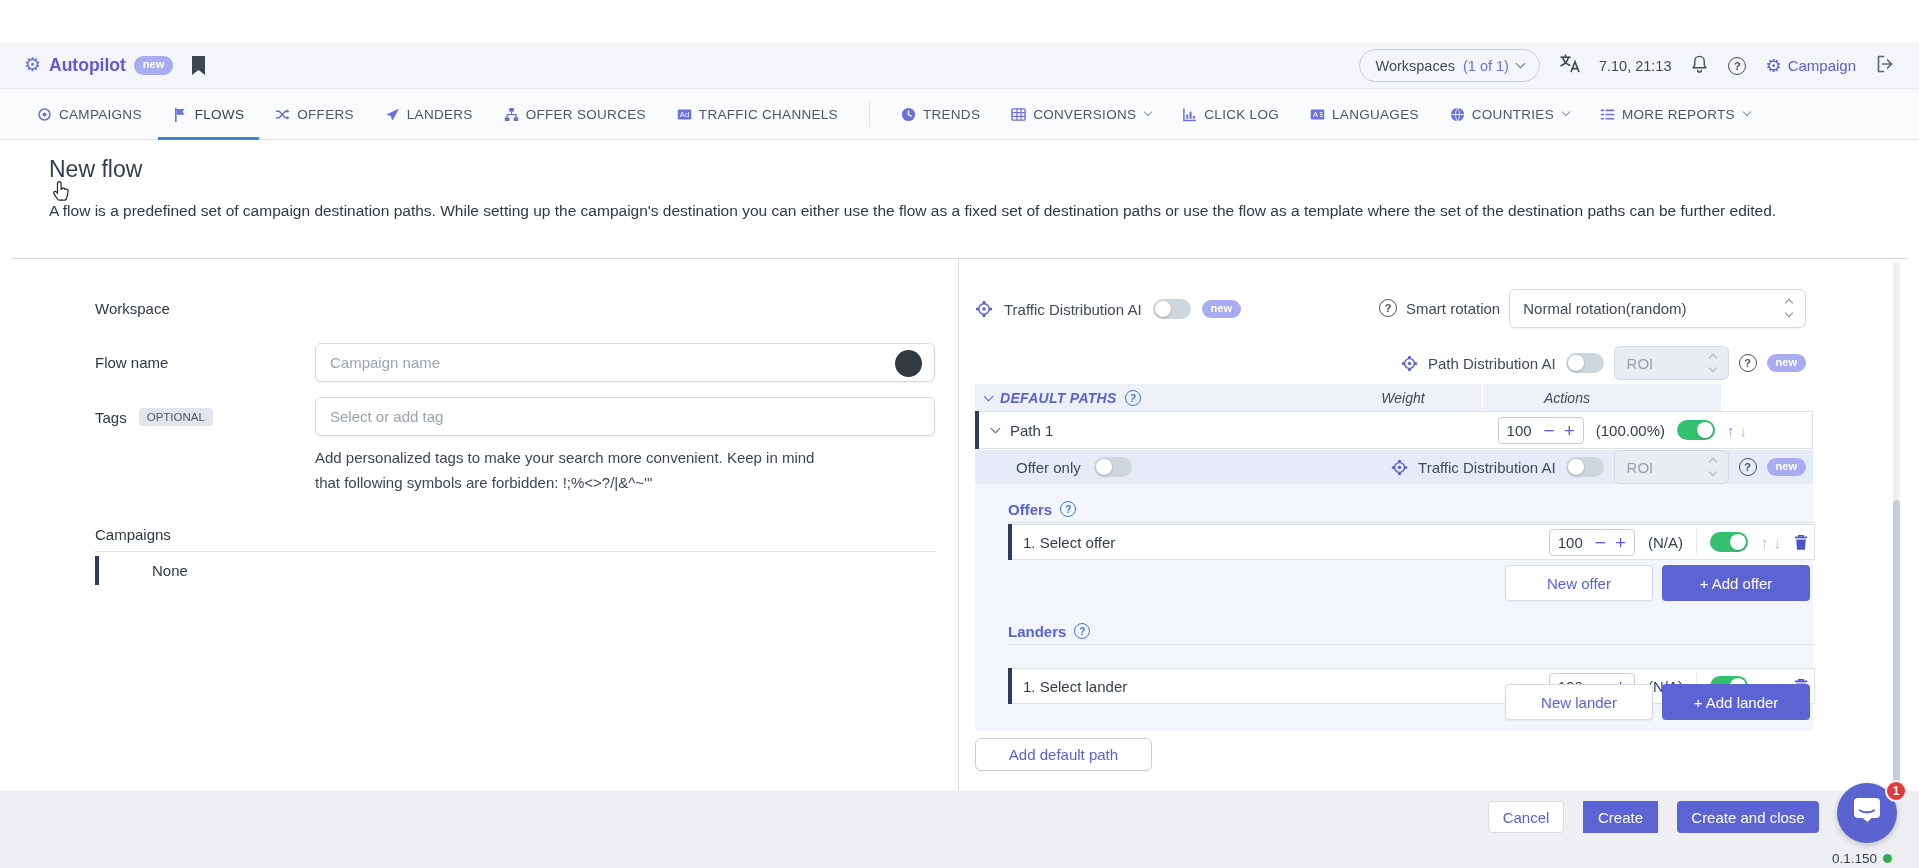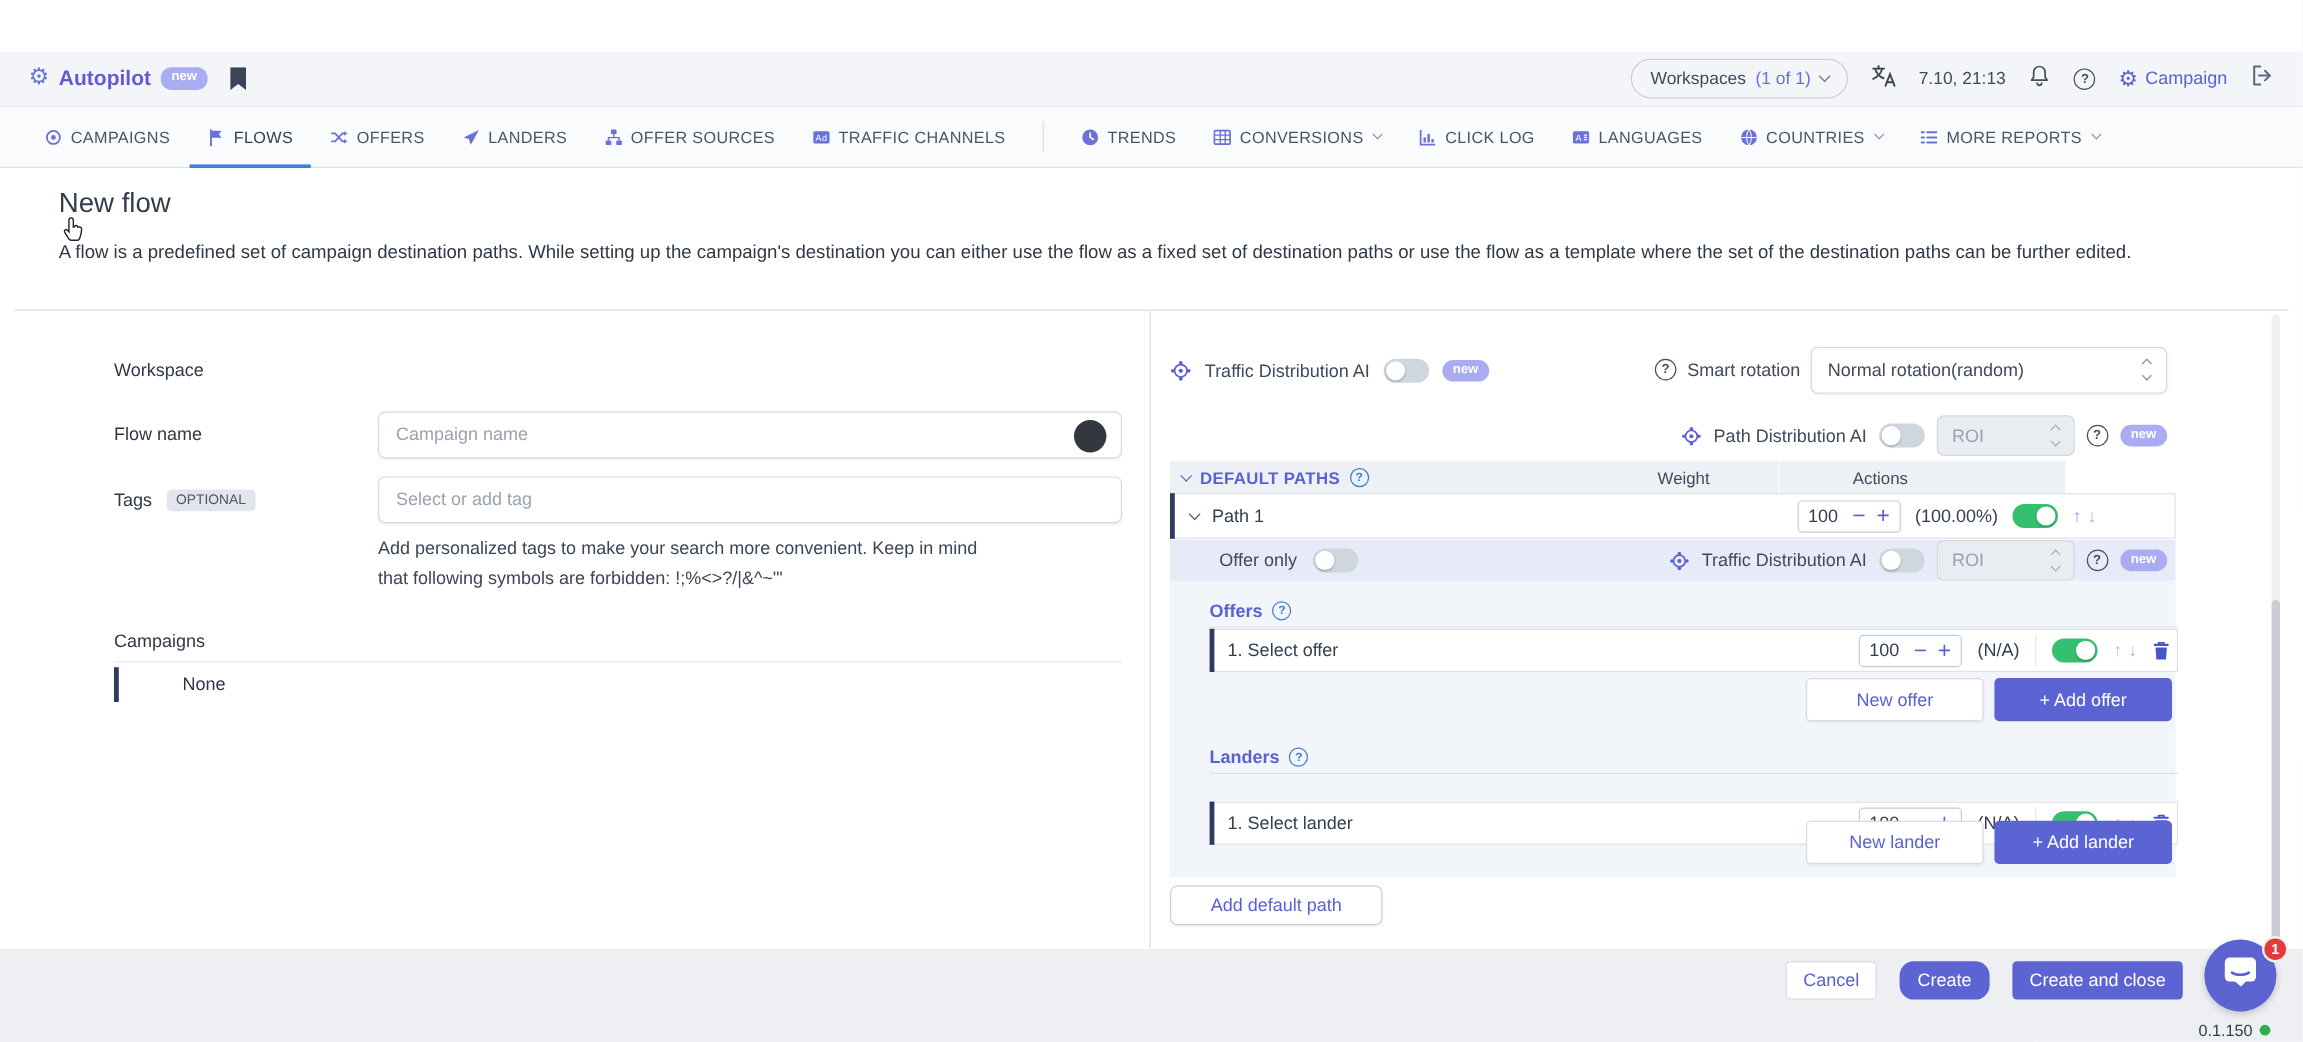--- a/index.html
+++ b/index.html
@@ -88,21 +88,21 @@
   .rp-row1-right { position:absolute; left:1379px; top:148px; height:40px; display:flex; align-items:center; gap:9px; }
   .sr-select { width:297px; height:39px; background:#fff; border:1px solid #d5dae1; border-radius:6px;
                box-shadow:0 1px 2px rgba(25,39,60,.07); display:flex; align-items:center; padding:0 13px; cursor:pointer; }
   .rp-row2 { position:absolute; left:975px; top:206px; width:831px; height:34px; display:flex; align-items:center;
              justify-content:flex-end; gap:10px; }
   .roi-select { width:115px; height:34px; background:#e9edf2; border:1px solid #d3d9e0; border-radius:6px;
                 display:flex; align-items:center; padding:0 12px; color:#99a2b2; font-size:15px; }
   .roi-select .updown i { border-color:#a4adbb; }
   .qmark.blue { color:#3e7bd0; border-color:#3e7bd0; }
 
-  .paths-header { position:absolute; left:975px; top:244px; width:746px; height:28px; background:#edf0f5; }
+  .paths-header { position:absolute; left:975px; top:244px; width:746px; height:28px; background:#edf0f5;font-style:italic; }
   .ph-left { position:absolute; left:10px; top:0; height:28px; display:flex; align-items:center; gap:8px; }
   .ph-title { color:#5a62d2; font-size:14px; font-weight:bold; letter-spacing:.3px; }
   .ph-chev { width:7px; height:7px; border-right:1.8px solid #5a62d2; border-bottom:1.8px solid #5a62d2; transform:rotate(45deg); position:relative; top:-2px; }
   .ph-weight { position:absolute; left:353px; width:150px; top:0; height:28px; display:flex; align-items:center; justify-content:center;
                color:#3f4a5a; font-size:14px; }
   .ph-sep { position:absolute; left:507px; top:0; width:1px; height:28px; background:#fff; }
   .ph-actions { position:absolute; left:507px; width:170px; top:0; height:28px; display:flex; align-items:center; justify-content:center;
                 color:#3f4a5a; font-size:14px; }
 
   .itemrow { position:absolute; background:#fff; border:1px solid #dde2e8; display:flex; align-items:center; }
@@ -142,21 +142,21 @@
   .add-default { position:absolute; left:975px; top:598px; width:177px; height:33px; background:#fff; border:1px solid #c9cfd9;
                  border-radius:6px; color:#5a62d2; font-size:15px; cursor:pointer; font-family:inherit;
                  box-shadow:0 1px 2px rgba(25,39,60,.06); }
   .rp-scroll-track { position:absolute; left:1893px; top:122px; width:7px; height:527px; background:#eef0f2; border-radius:4px; }
   .rp-scroll-thumb { position:absolute; left:1893px; top:360px; width:7px; height:288px; background:#c9ced6; border-radius:4px; }
 
   
   .footer { position:absolute; left:0; top:791px; width:1919px; height:77px; background:#edeff3; }
   .btn-cancel { position:absolute; left:1488px; top:10px; width:76px; height:32px; background:#fff; border:1px solid #d7dbe3;
                 border-radius:4px; color:#5a62d2; font-size:15px; cursor:pointer; font-family:inherit; }
-  .btn-create { position:absolute; left:1583px; top:10px; width:75px; height:32px; background:#5c64d4; border:none; border-radius:12px;
+  .btn-create { position:absolute; left:1583px; top:10px; width:75px; height:32px; background:#5c64d4; border:none; border-radius:0;
                 color:#fff; font-size:15px; cursor:pointer; font-family:inherit; }
   .btn-create-close { position:absolute; left:1677px; top:10px; width:142px; height:32px; background:#5c64d4; border:none;
                       border-radius:4px; color:#fff; font-size:15px; cursor:pointer; font-family:inherit; }
   .chat-bubble { position:absolute; left:1837px; top:783px; width:60px; height:60px; border-radius:50%; background:#5a63d0;
                  display:flex; align-items:center; justify-content:center; cursor:pointer; box-shadow:0 2px 6px rgba(0,0,0,.2); }
   .chat-badge { position:absolute; left:1885px; top:780px; width:22px; height:22px; border-radius:50%; background:#e23b3b;
                 border:2px solid #edeff3; color:#fff; font-size:12px; font-weight:bold; display:flex; align-items:center;
                 justify-content:center; }
   .version-wrap { position:absolute; left:1832px; top:851px; display:flex; align-items:center; gap:6px; }
   .version { font-size:13.5px; color:#39404b; }

